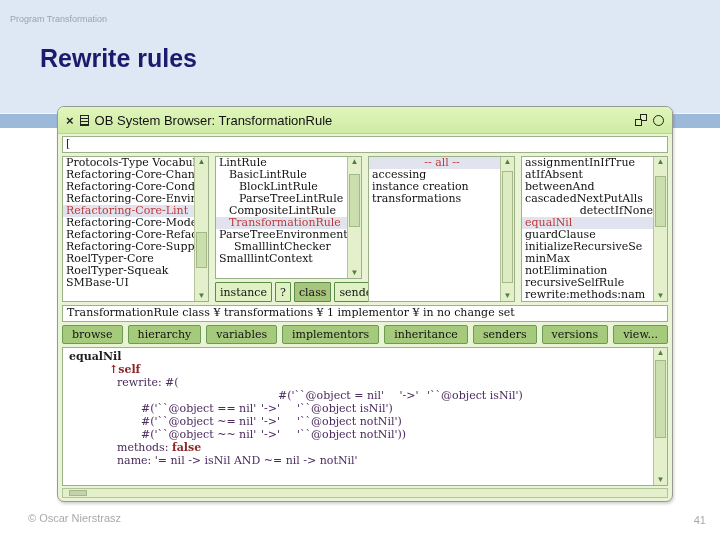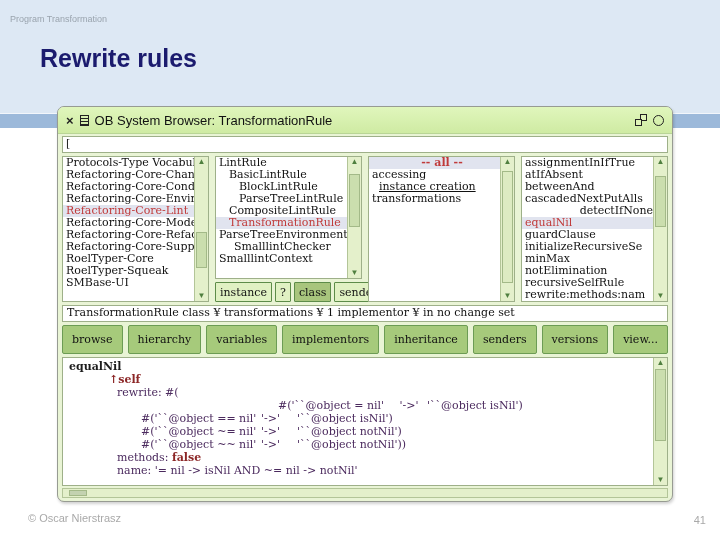--- a/index.html
+++ b/index.html
@@ -50,21 +50,21 @@
   .mini-btns{height:20px;margin-top:3px;display:flex;gap:3px;}
   .mini-btn{flex:1 1 auto;background:#e0f1c3;border:1px solid #5d8c49;font-family:"DejaVu Serif",serif;
             font-size:11px;color:#111;padding:0 4px;border-radius:1px;}
   .mini-btn.selected{background:#a8c57d;}
   .mini-btn.narrow{flex:0 0 auto;}
 
   .annotation{margin-top:3px;height:15px;background:#fff;border:1px solid #9eb089;
               font-family:"DejaVu Serif",serif;font-size:11px;line-height:14px;padding:0 4px;
               color:#111;white-space:nowrap;overflow:hidden;}
 
-  .actions{margin-top:3px;height:29px;display:flex;gap:5px;}
+  .actions{margin-top:3px;height:19px;display:flex;gap:5px;}
   .action-btn{flex:1 1 auto;background:#a6ca7b;border:1px solid #6c9c54;border-radius:2px;
               font-family:"DejaVu Serif",serif;font-size:11px;color:#111;padding:0 6px;white-space:nowrap;}
 
   .codewrap{margin-top:3px;flex:1;display:flex;border:1px solid #9eb089;background:#fff;min-height:0;}
   .code{flex:1;overflow:hidden;padding-top:2px;font-family:"DejaVu Serif",serif;font-size:11px;
         line-height:13px;color:#4b2a5e;}
   .code-line{white-space:pre;}
   .seg-method{font-weight:bold;color:#1c1c1c;}
   .seg-return{font-weight:bold;color:#8c2727;margin-left:16px;}
   .seg-boldred{font-weight:bold;color:#8c2727;}
@@ -144,23 +144,23 @@
             <button class="mini-btn">instance</button>
             <button class="mini-btn narrow">?</button>
             <button class="mini-btn selected">class</button>
             <button class="mini-btn">senders</button>
           </div>
       </div>
 
       <div class="pane">
         <div class="listwrap">
           <div class="list" id="prot-list">
-              <div class="row prot-row selected" style="padding-left: 15px; font-weight: bold;">-- all --</div>
+              <div class="row prot-row selected" style="padding-left: 15px;">-- all --</div>
               <div class="row prot-row" style="padding-left: 3px;">accessing</div>
-              <div class="row prot-row" style="padding-left: 10px; text-decoration: underline;">instance creation</div>
+              <div class="row prot-row" style="padding-left: 3px;">instance creation</div>
               <div class="row prot-row" style="padding-left: 3px;">transformations</div>
             </div>
           <div class="sb">
             <span class="arrow">▲</span>
             <span class="thumb" style="top:10%;height:76%;background:#ddebc2;"></span>
             <span class="arrow">▼</span>
           </div>
         </div>
       </div>
 

